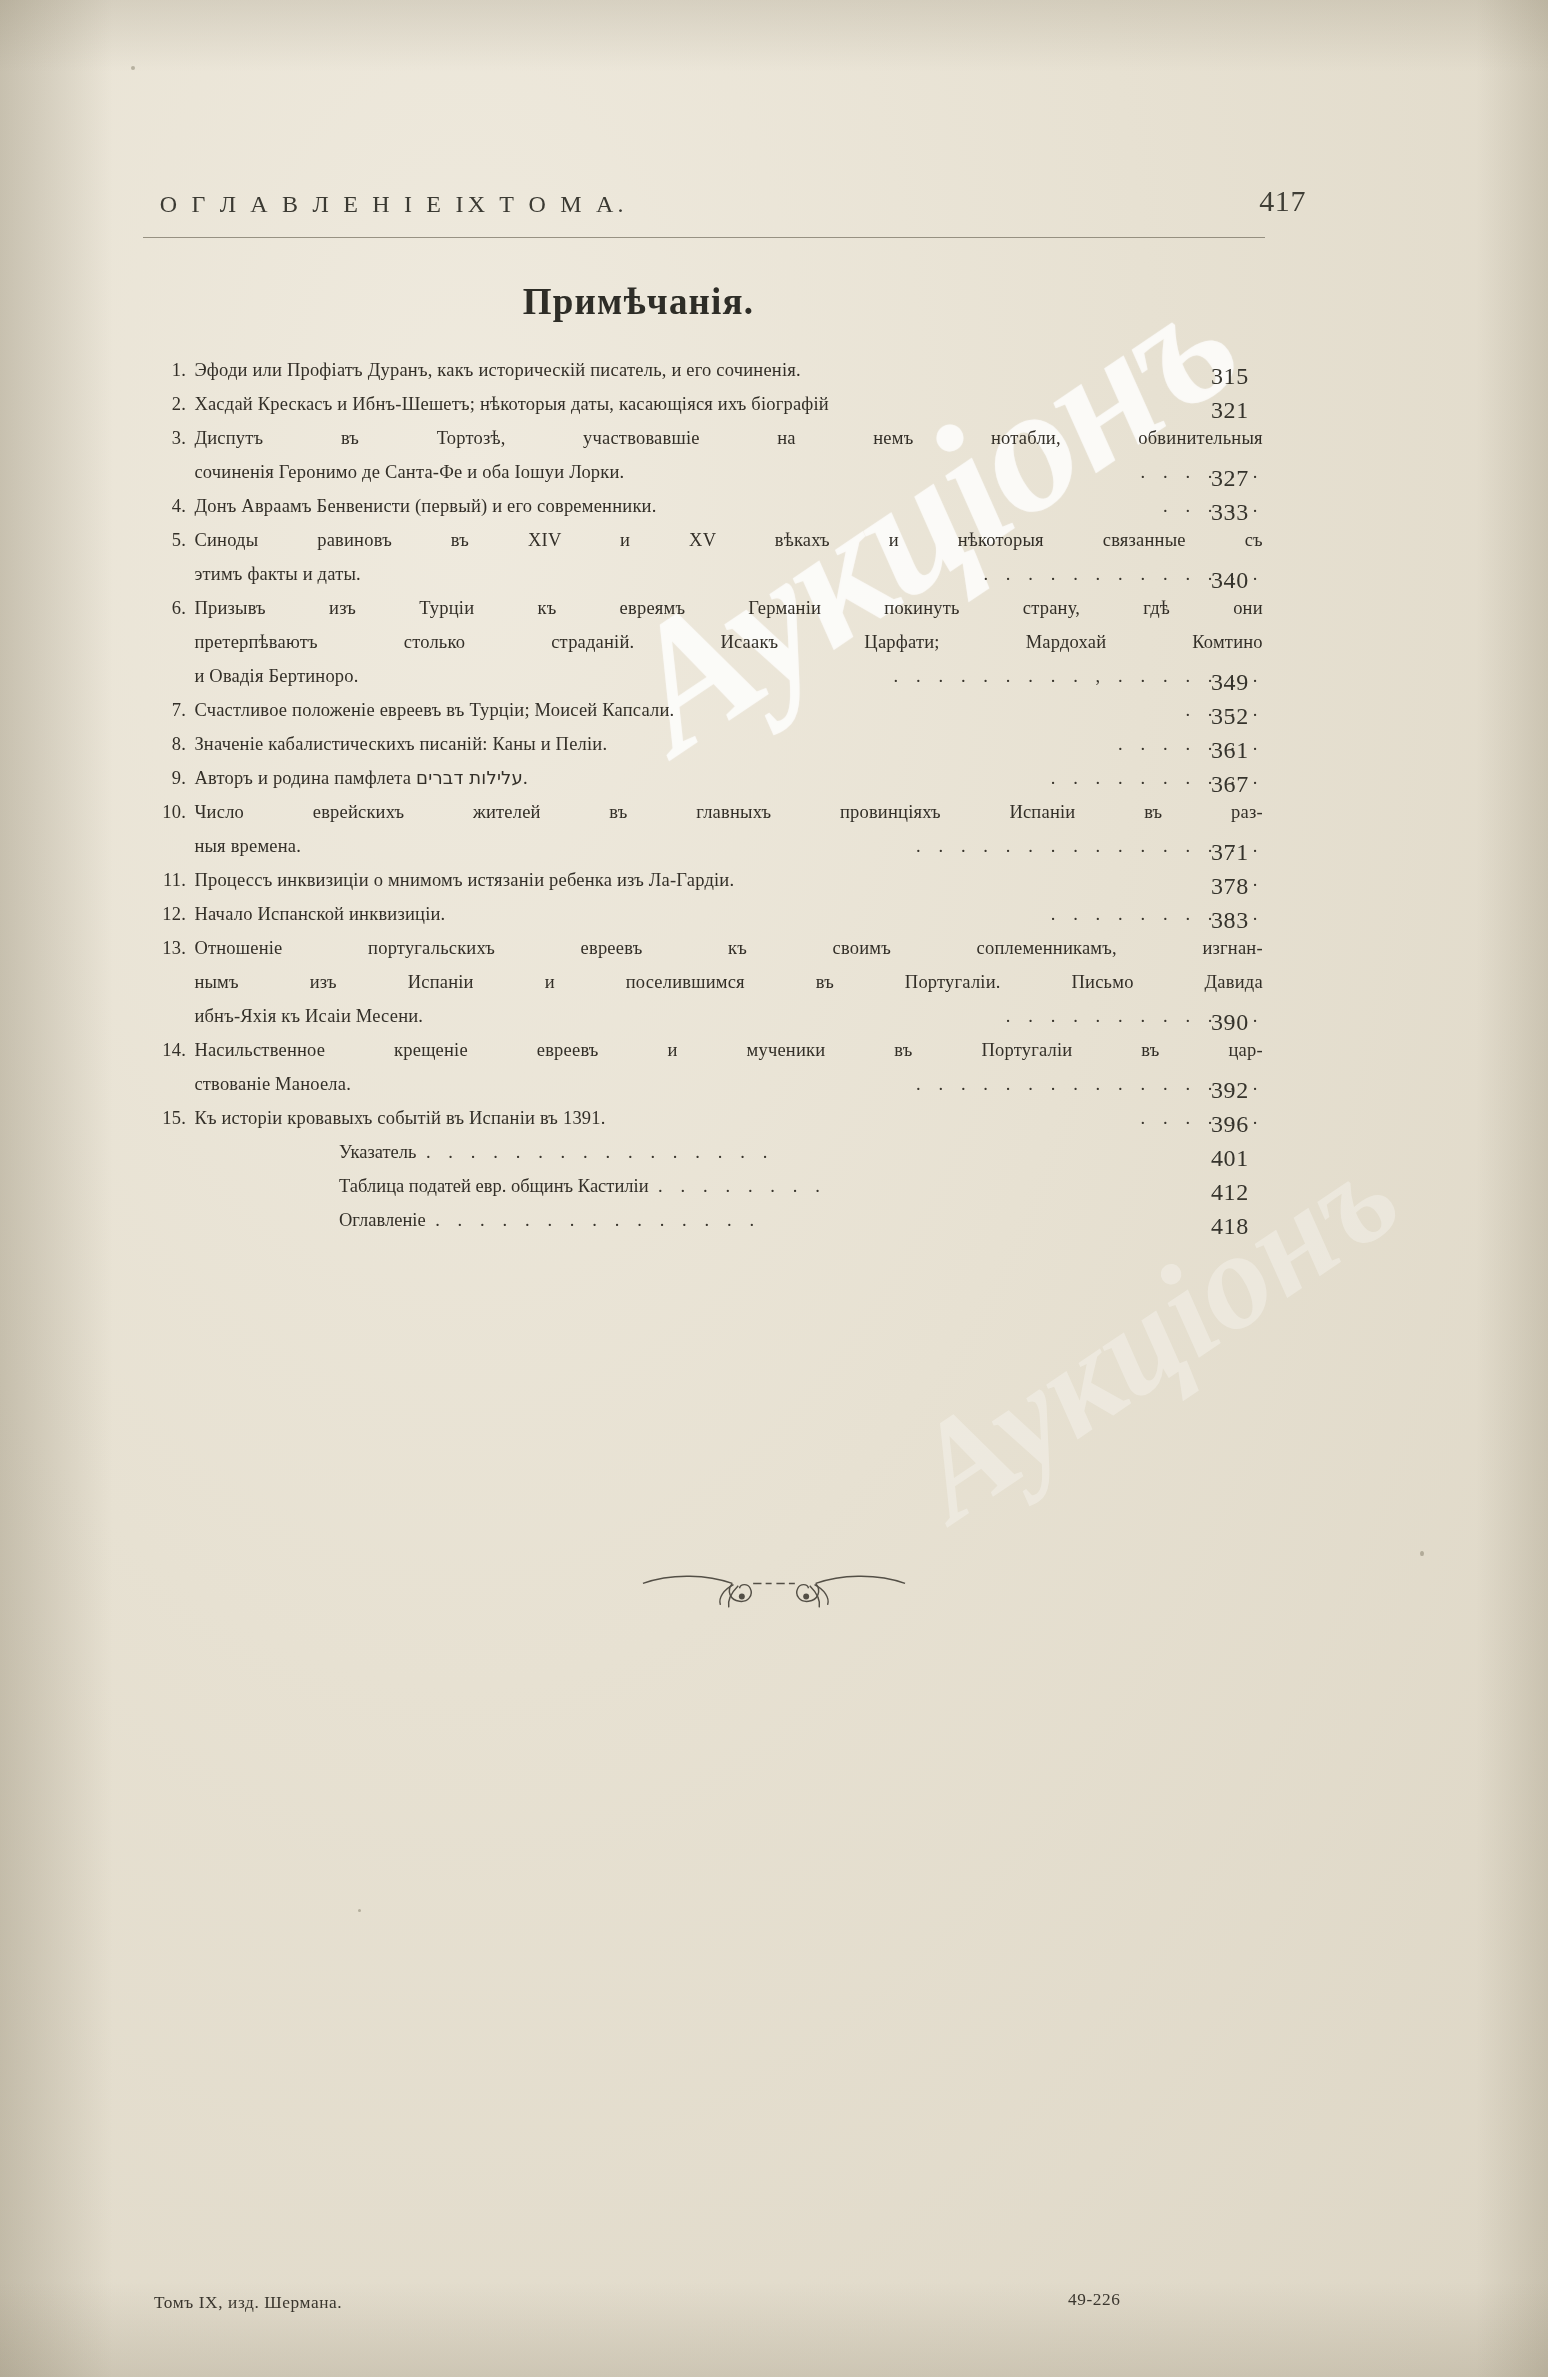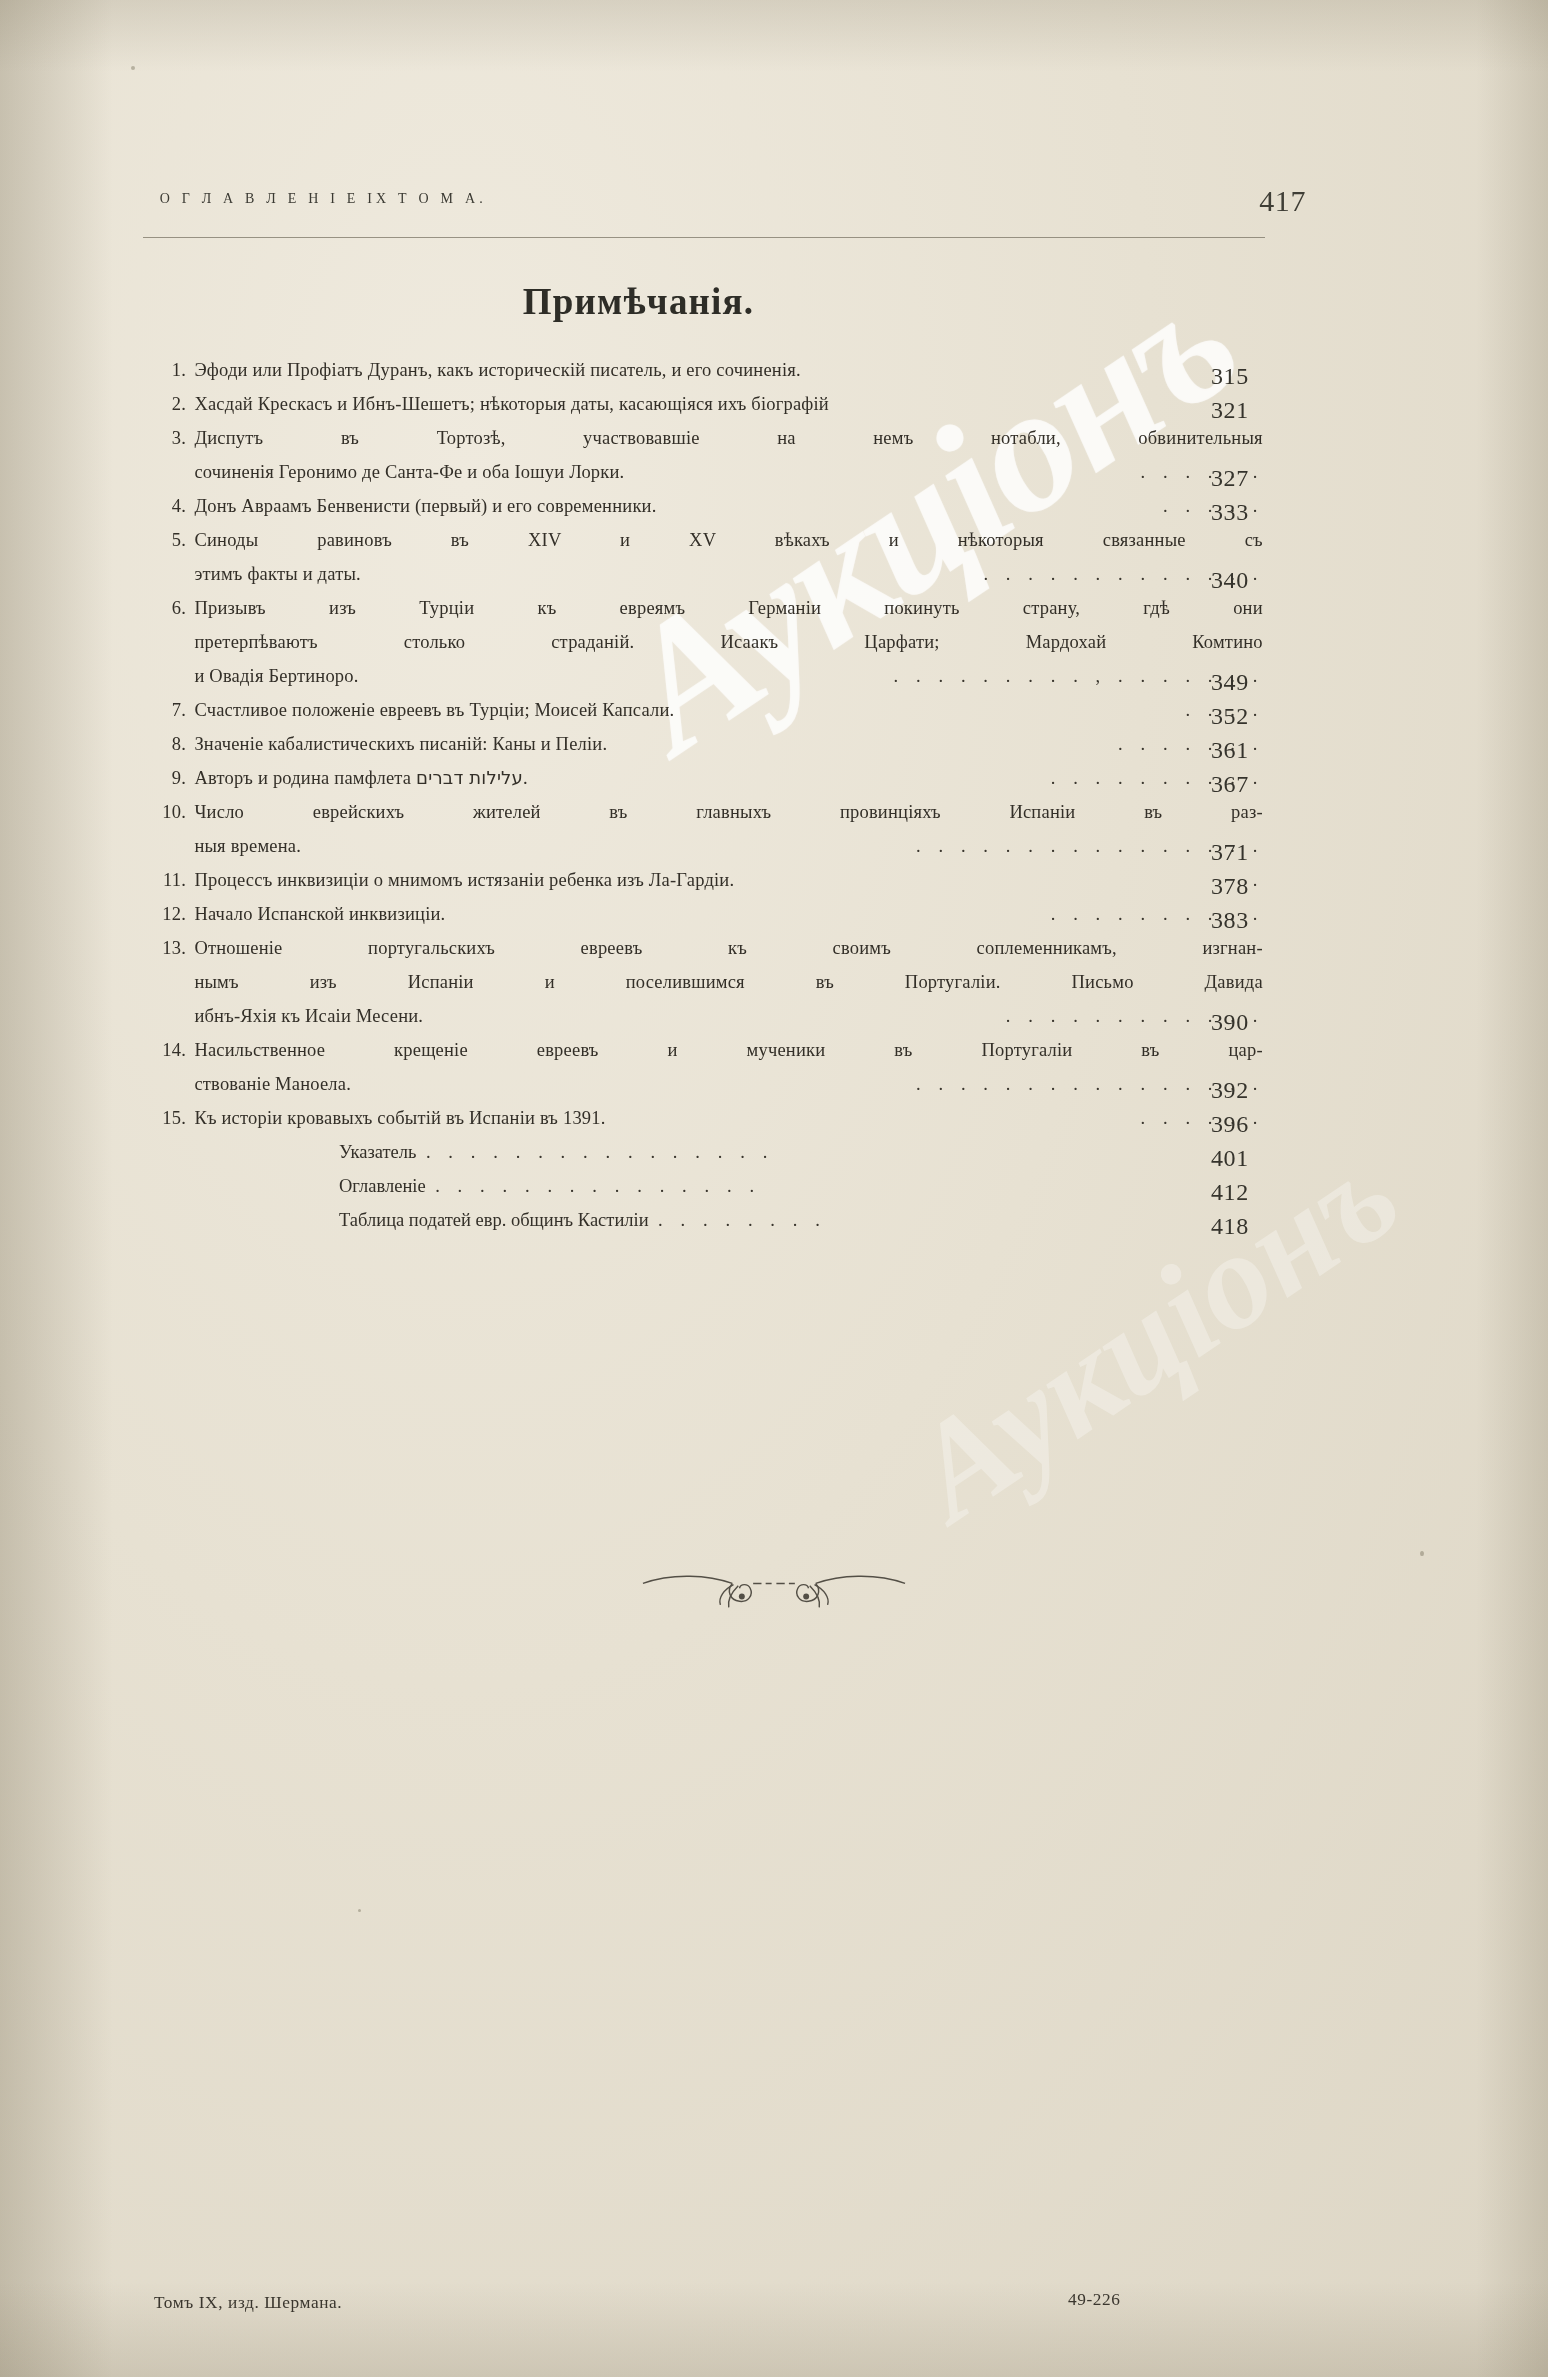--- a/index.html
+++ b/index.html
@@ -93,21 +93,21 @@
   
   .runhead {
     position: absolute;
     left: 149px;
     top: 191px;
     width: 1193px;
     display: flex;
     align-items: baseline;
   }
   .runhead-title {
-    font-size: 14px;
+    font-size: 24px;
     letter-spacing: 4.2px;
     color: #3b3a33;
     text-transform: none;
     flex: 0 0 auto;
     margin-left: 10.7px;
   }
   .runhead-folio {
     position: absolute;
     right: 36px;
     top: -7.2px;
@@ -429,26 +429,26 @@
           <span class="toc-text">Къ исторіи кровавыхъ событій въ Испаніи въ 1391.</span>
           <span class="toc-dots">. . . . . .</span>
         </div>
       </div>
 
       <div class="back-row">
         <span class="back-label">Указатель</span>
         <span class="back-dots">. . . . . . . . . . . . . . . .</span>
       </div>
       <div class="back-row">
+        <span class="back-label">Таблица податей евр. общинъ Кастиліи</span>
+        <span class="back-dots">. . . . . . . .</span>
+      </div>
+      <div class="back-row">
         <span class="back-label">Оглавленіе</span>
         <span class="back-dots">. . . . . . . . . . . . . . .</span>
-      </div>
-      <div class="back-row">
-        <span class="back-label">Таблица податей евр. общинъ Кастиліи</span>
-        <span class="back-dots">. . . . . . . .</span>
       </div>
 
     </div>
 
     <div>
       <div class="toc-page-col" style="top:363px;">315</div>
       <div class="toc-page-col" style="top:397px;">321</div>
       <div class="toc-page-col" style="top:465px;">327</div>
       <div class="toc-page-col" style="top:499px;">333</div>
       <div class="toc-page-col" style="top:567px;">340</div>

